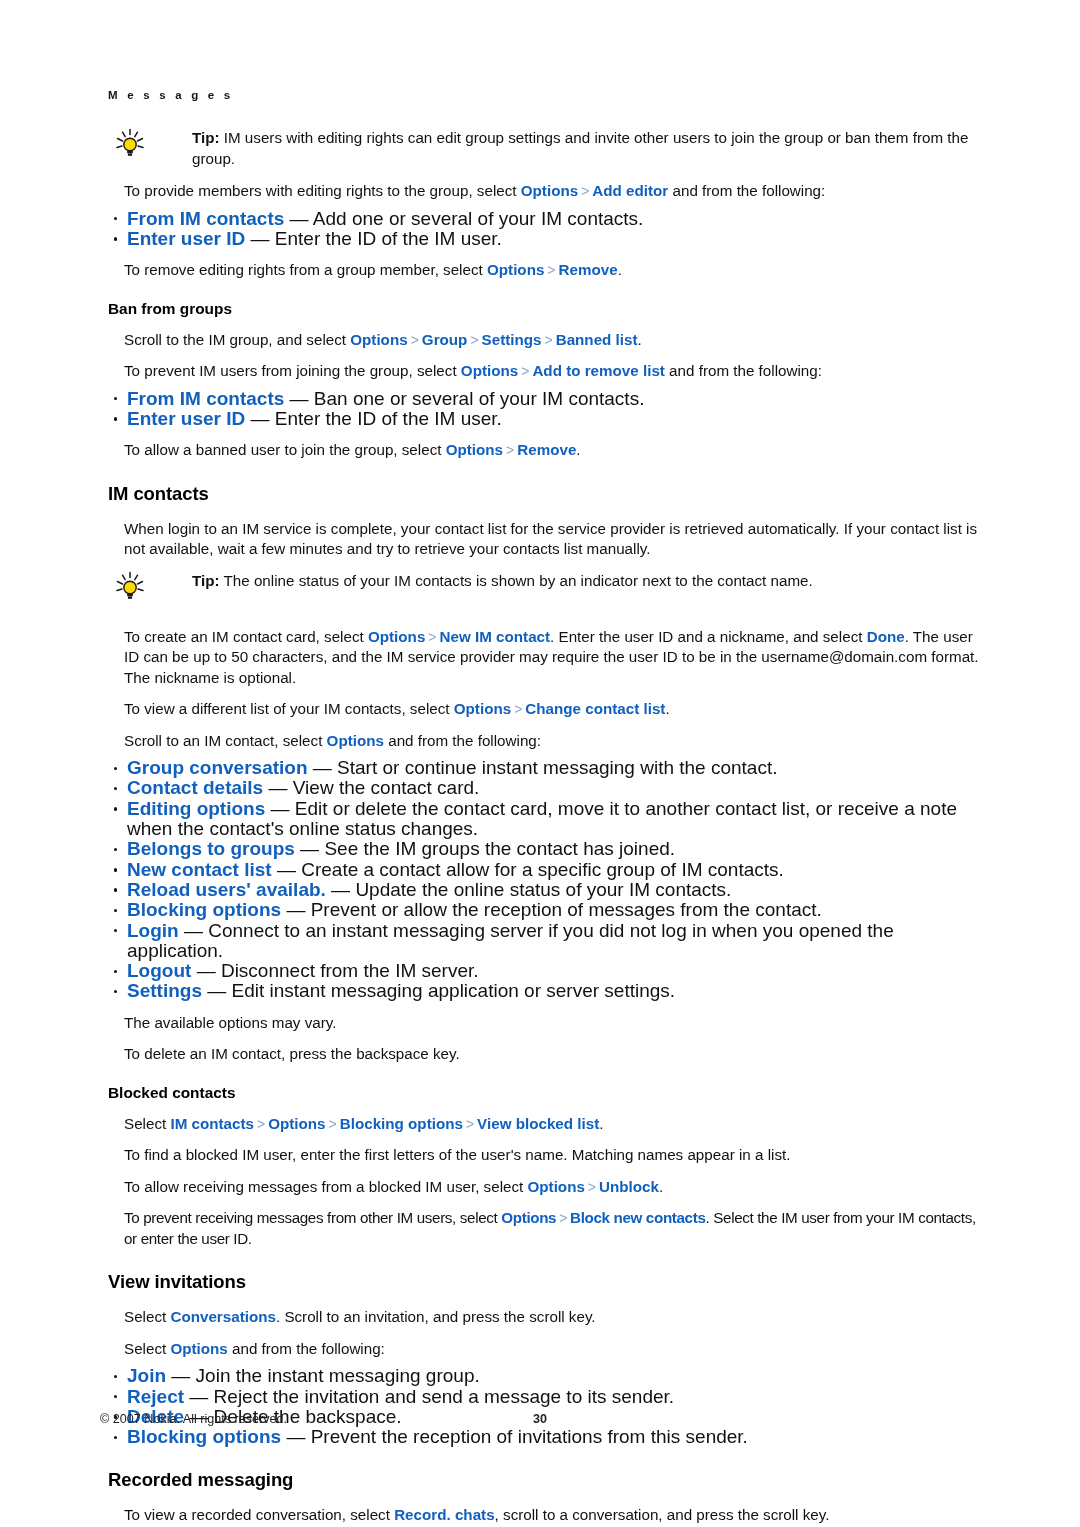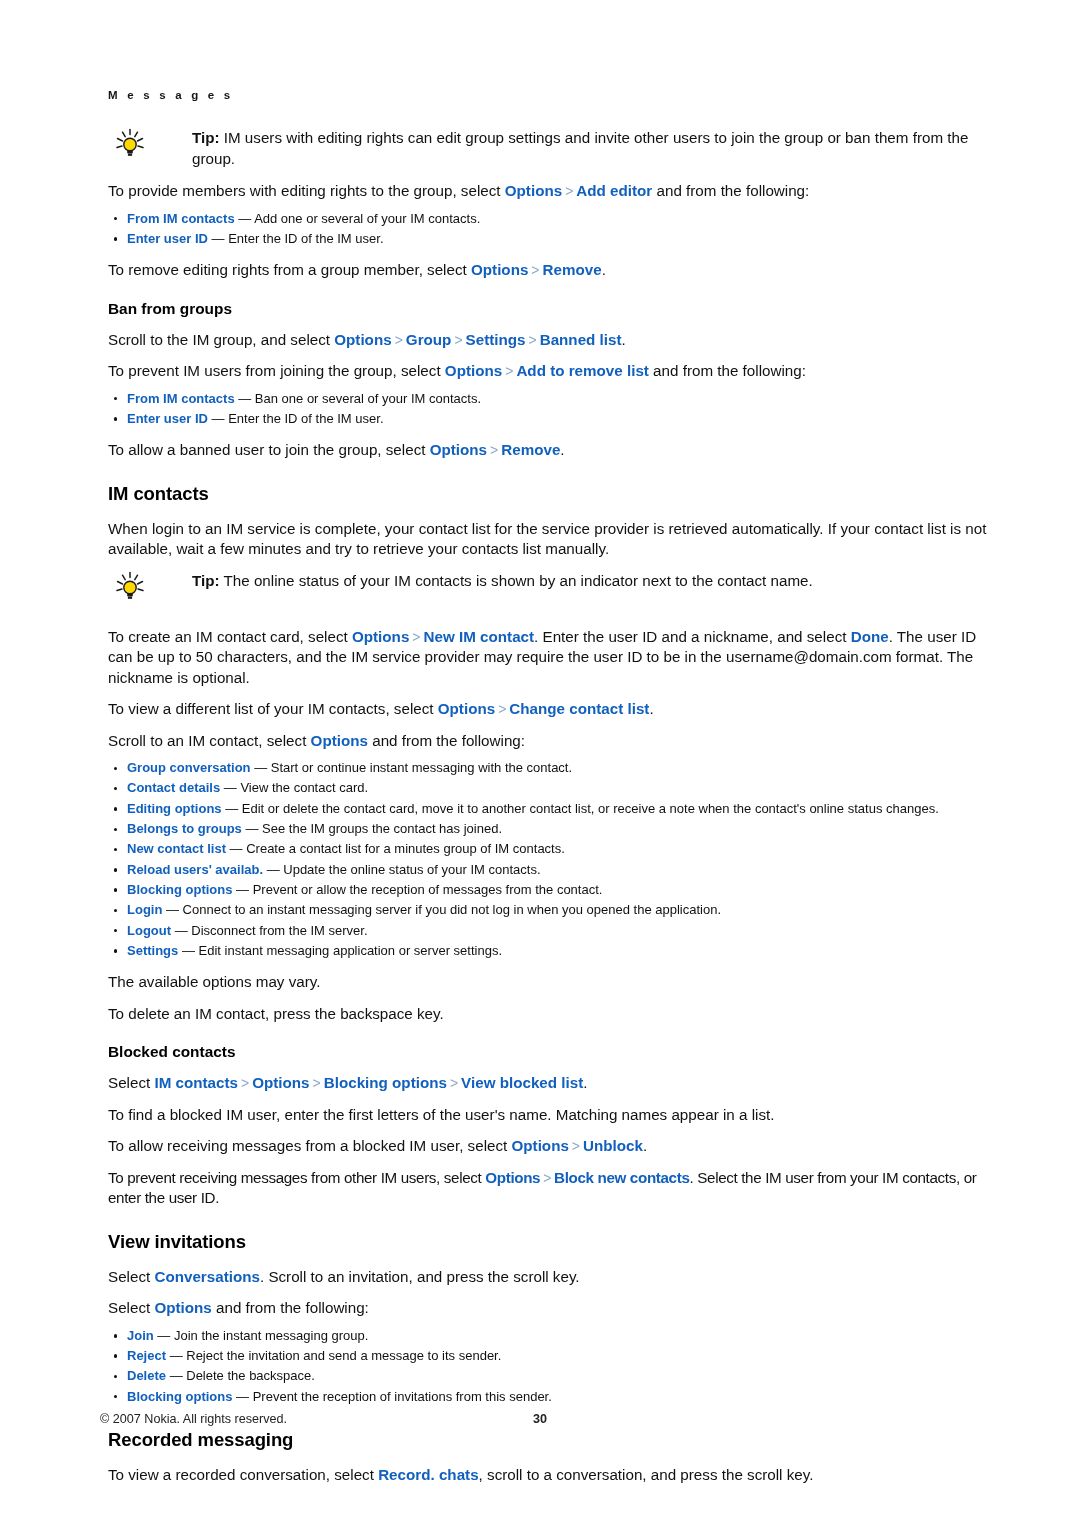--- a/index.html
+++ b/index.html
@@ -37,21 +37,21 @@
     letter-spacing: 3.2px;
     color: #161616;
     margin: 0 0 26px 0;
     line-height: 14px;
   }
 
   
   .para {
     font-size: 15.2px;
     line-height: 20.5px;
-    margin: 0 0 11px 0;
+    margin: 0 0 11px 16px;
     color: #111111;
     text-align: left;
   }
   .para.tight { margin-bottom: 7px; }
   .para.squeeze { letter-spacing: -0.35px; }
 
   
   h2.sect {
     font-size: 18.5px;
     font-weight: bold;
@@ -103,21 +103,21 @@
 
   
   ul.blist {
     list-style: none;
     margin: 0 0 11px 0;
     padding: 0;
   }
   ul.blist li {
     position: relative;
     padding-left: 19px;
-    font-size: 13px;
+    font-size: 19px;
     line-height: 20.3px;
     margin: 0;
     color: #111111;
   }
   ul.blist li::before {
     content: "";
     position: absolute;
     left: 6px;
     top: 8.5px;
     width: 3.4px;
@@ -232,21 +232,21 @@
 
     <p class="para"><span>To view a different list of your IM contacts, select </span><span class="ui">Options</span><span class="sep">&gt;</span><span class="ui">Change contact list</span><span>.</span></p>
 
     <p class="para tight"><span>Scroll to an IM contact, select </span><span class="ui">Options</span><span> and from the following:</span></p>
 
     <ul class="blist">
       <li><span class="ui">Group conversation</span><span> — Start or continue instant messaging with the contact.</span></li>
       <li><span class="ui">Contact details</span><span> — View the contact card.</span></li>
       <li><span class="ui">Editing options</span><span> — Edit or delete the contact card, move it to another contact list, or receive a note when the contact's online status changes.</span></li>
       <li><span class="ui">Belongs to groups</span><span> — See the IM groups the contact has joined.</span></li>
-      <li><span class="ui">New contact list</span><span> — Create a contact list for a minutes group of IM contacts.</span></li>
+      <li><span class="ui">New contact list</span><span> — Create a contact allow for a specific group of IM contacts.</span></li>
       <li><span class="ui">Reload users' availab.</span><span> — Update the online status of your IM contacts.</span></li>
       <li><span class="ui">Blocking options</span><span> — Prevent or allow the reception of messages from the contact.</span></li>
       <li><span class="ui">Login</span><span> — Connect to an instant messaging server if you did not log in when you opened the application.</span></li>
       <li><span class="ui">Logout</span><span> — Disconnect from the IM server.</span></li>
       <li><span class="ui">Settings</span><span> — Edit instant messaging application or server settings.</span></li>
     </ul>
 
     <p class="para">The available options may vary.</p>
     <p class="para">To delete an IM contact, press the backspace key.</p>
 

